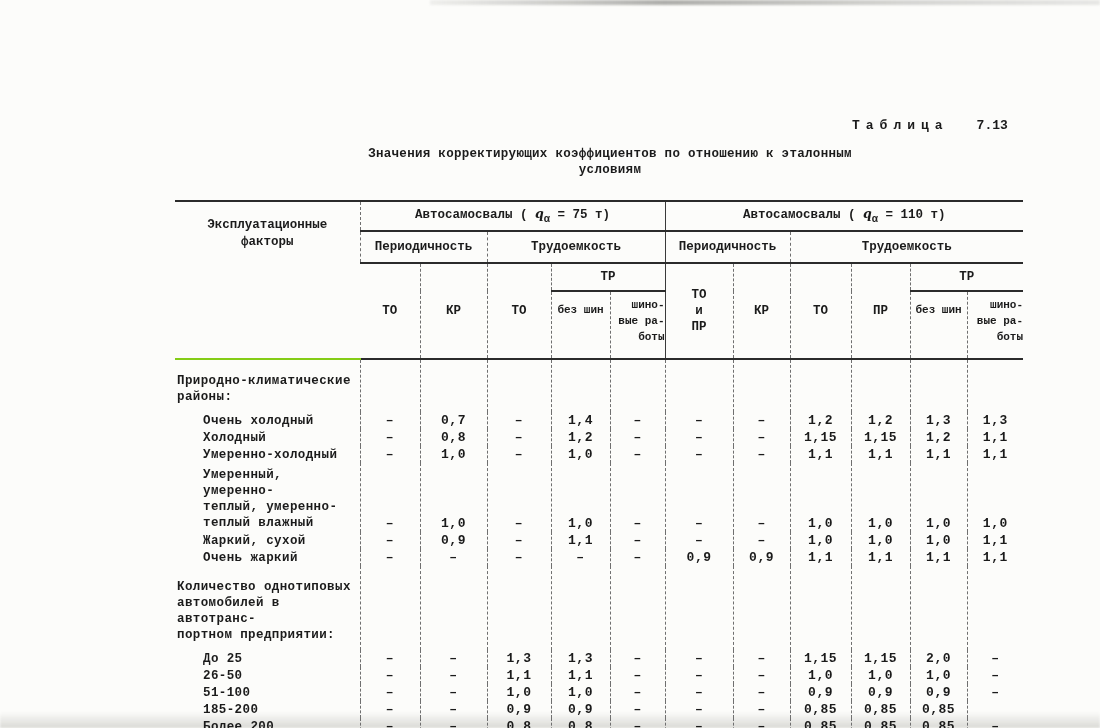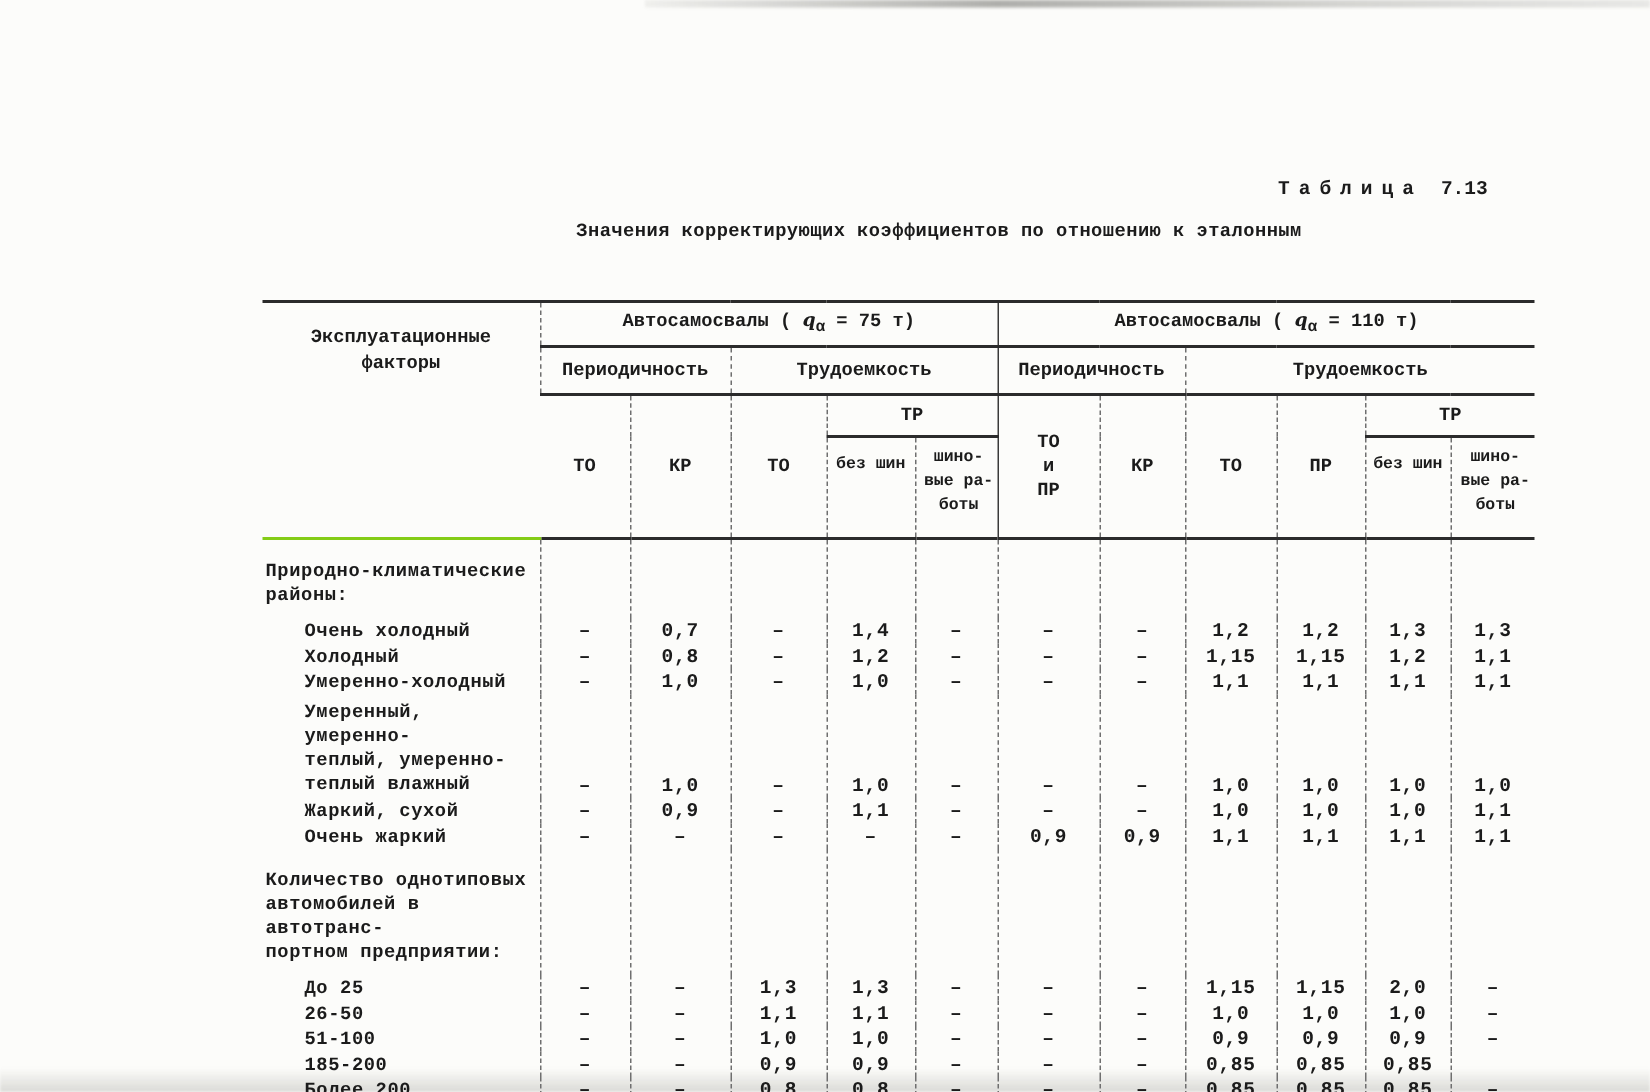--- a/index.html
+++ b/index.html
@@ -17,24 +17,24 @@
   .artifact-bottom{
     position:absolute;bottom:0;left:0;width:1100px;height:16px;
     background:linear-gradient(180deg,rgba(190,190,184,0),rgba(176,176,170,.45));
     filter:blur(1px);
   }
   
   .table-ref{
     position:absolute;top:118px;left:852px;
     font-size:13px;font-weight:bold;white-space:nowrap;
   }
-  .table-ref .word{letter-spacing:6px;margin-right:12px;}
+  .table-ref .word{letter-spacing:6px;margin-right:28px;}
   
   .doc-title{
-    position:absolute;top:146px;left:336px;width:580px;
+    position:absolute;top:146px;left:320px;width:580px;
     text-align:center;font-size:12.5px;font-weight:bold;line-height:16px;
     letter-spacing:.3px;
   }
   
   table.coef{
     position:absolute;left:175px;top:200px;width:848px;
     border-collapse:collapse;table-layout:fixed;
     border-top:2px solid #2b2b2b;
     font-weight:bold;
   }
@@ -48,21 +48,21 @@
   .r3 th{height:26px;}
   .r4 th{height:56px;}
   .hline{border-bottom:2px solid #2b2b2b;}
   .vd{border-left:1px dashed #6f6f6f;}
   .vs{border-left:1px solid #3a3a3a;margin-left:39px;}
   th.corner{
     vertical-align:top;padding-top:15px;line-height:17px;
     border-bottom:2px solid #84cc16;
   }
   th.small-h{font-size:11px;line-height:16px;margin-left:43px;}
-  th.shino{text-align:center;vertical-align:top;padding:5px 0 0 3px;}
+  th.shino{text-align:right;vertical-align:top;padding:5px 0 0 3px;}
   th.bez{vertical-align:top;padding-top:10px;}
   th.toipr{line-height:16px;}
   thead .r4 th, thead th[rowspan="2"].bb{border-bottom:2px solid #2b2b2b;}
   
   tbody td{vertical-align:middle;}
   td.label{
     text-align:left;white-space:pre-line;
     font-size:12.5px;line-height:16px;letter-spacing:.4px;
   }
   td.val{text-align:center;font-size:13px;letter-spacing:.5px;}
@@ -75,20 +75,21 @@
 </head>
 <body>
 
 <div class="artifact-top"></div>
 <div class="artifact-bottom"></div>
 
 <div class="table-ref"><span class="word">Таблица</span><span>7.13</span></div>
 
 <div class="doc-title">
   <div>Значения корректирующих коэффициентов по отношению к эталонным</div>
+  <div>условиям</div>
 </div>
 
 <table class="coef">
   <colgroup>
     <col style="width:185px">
       <col style="width:60px">
       <col style="width:67px">
       <col style="width:64px">
     <col style="width:59px">
       <col style="width:55px">

